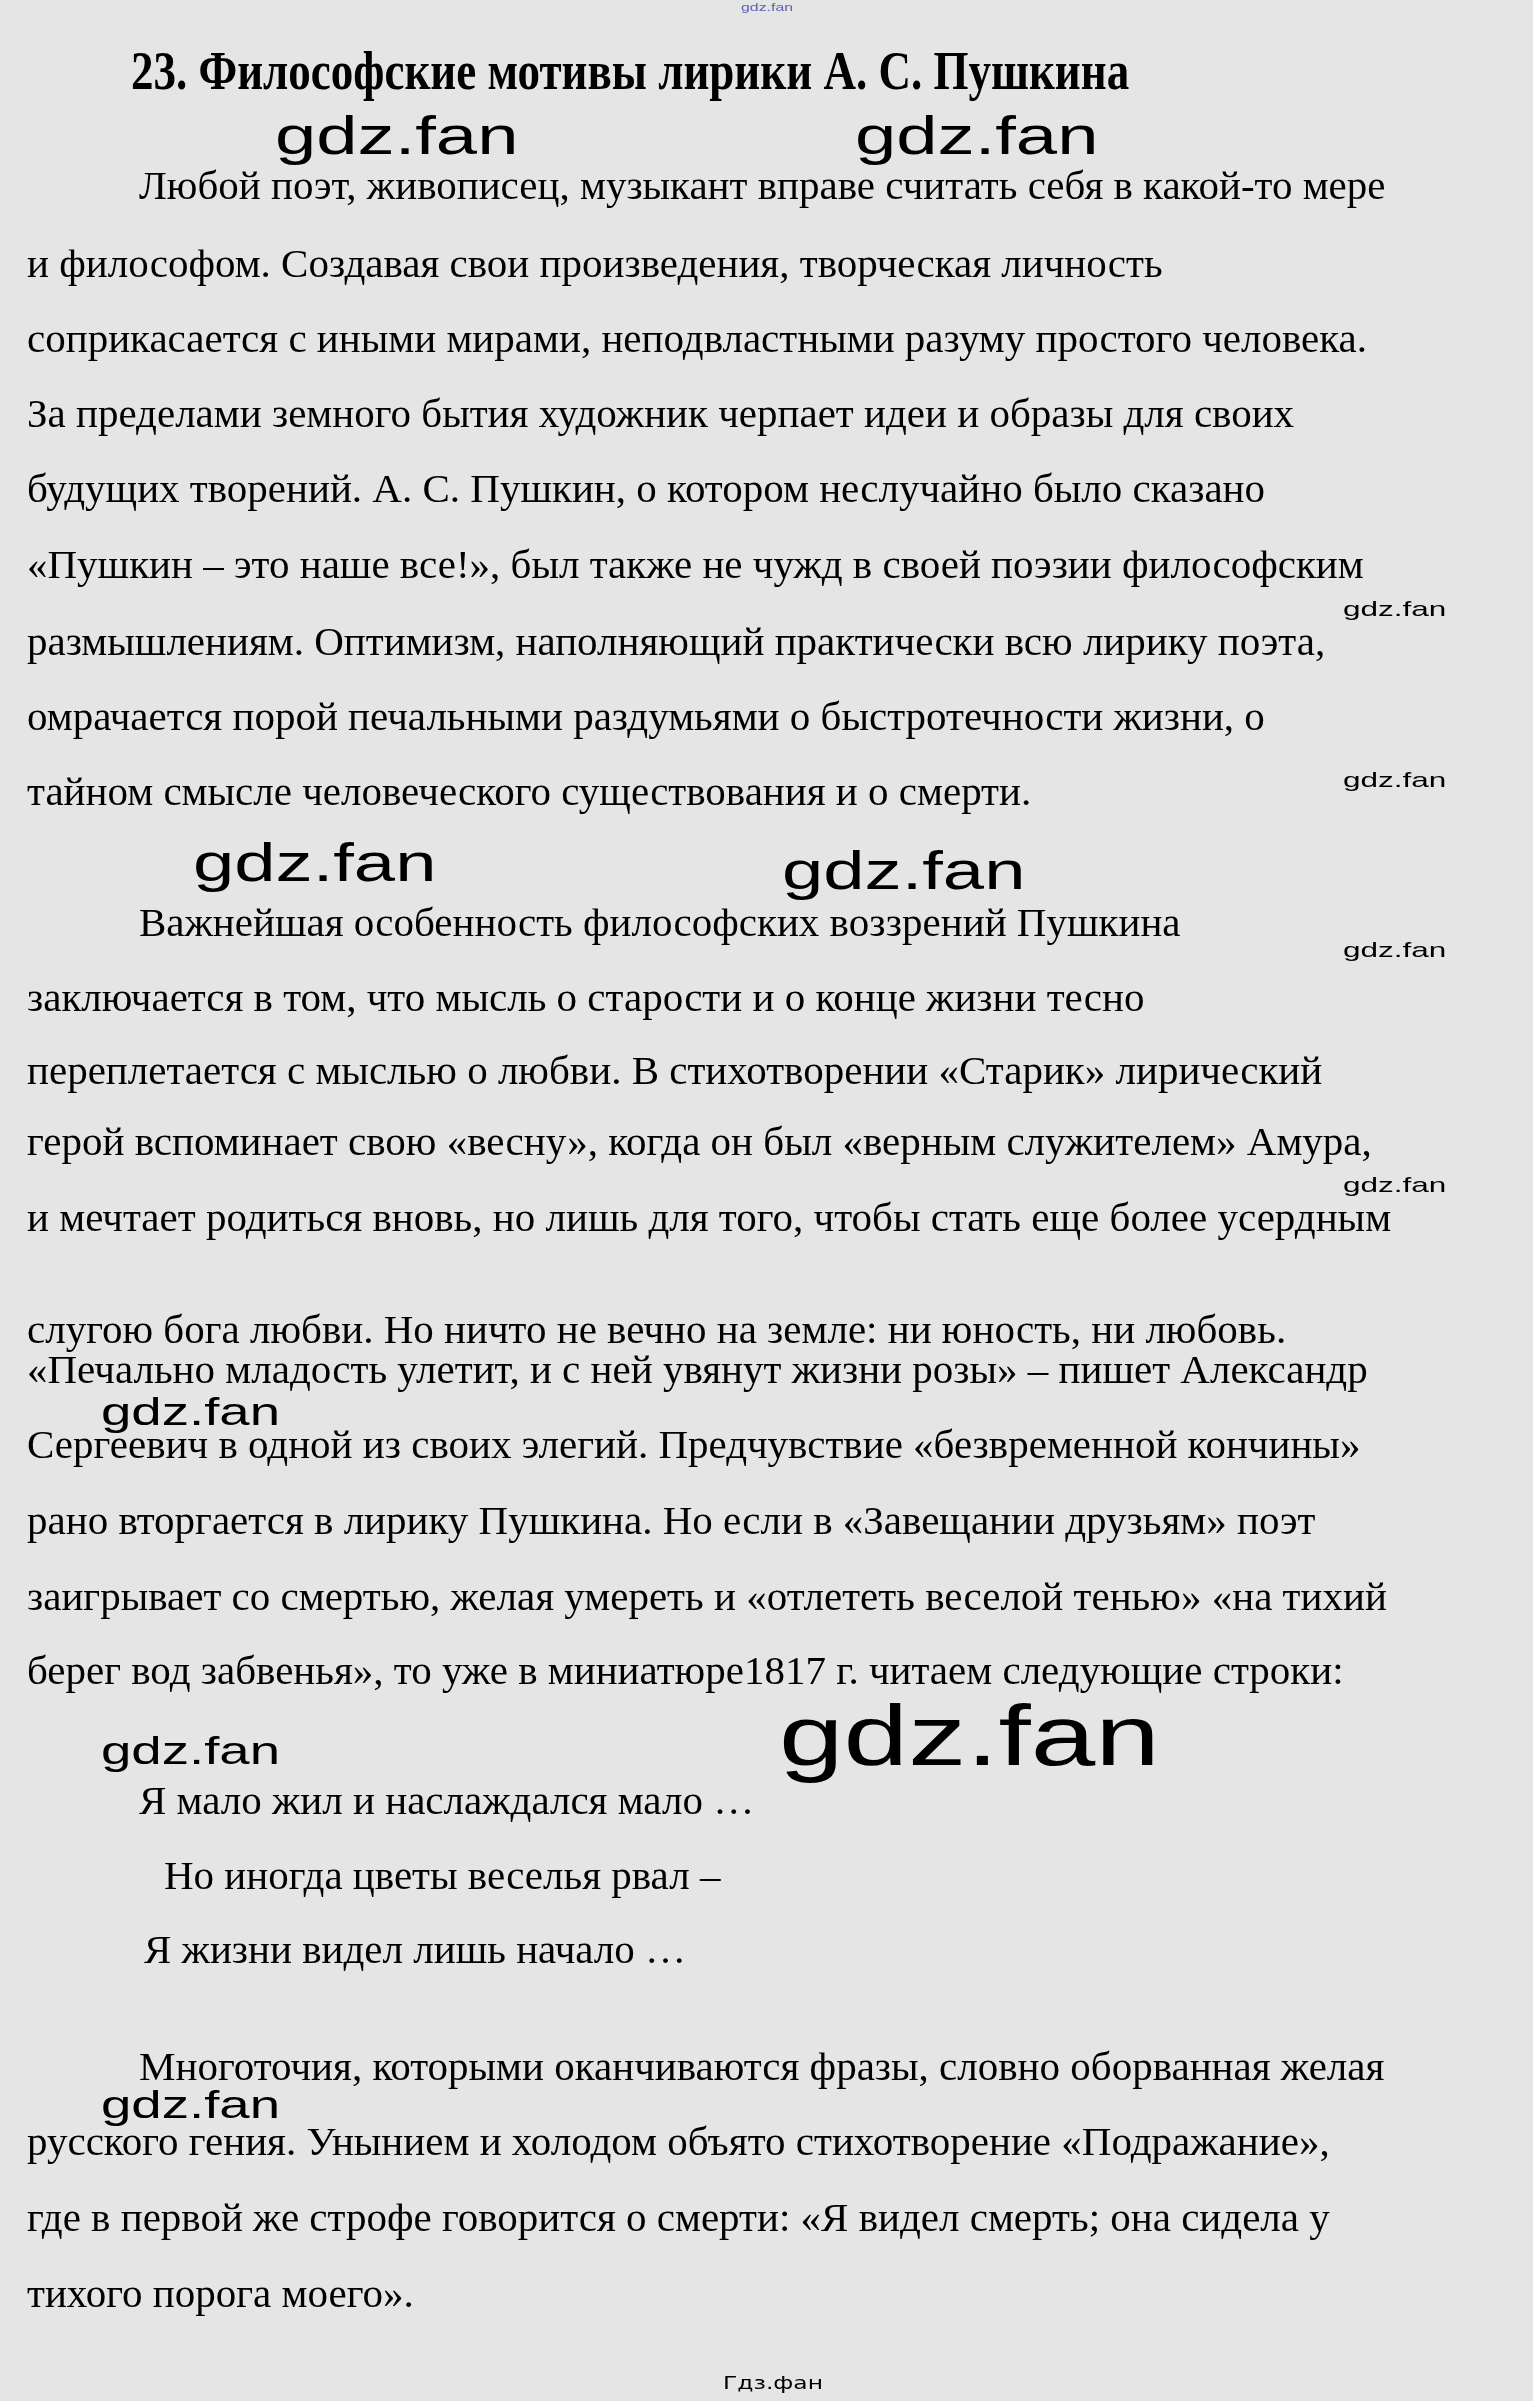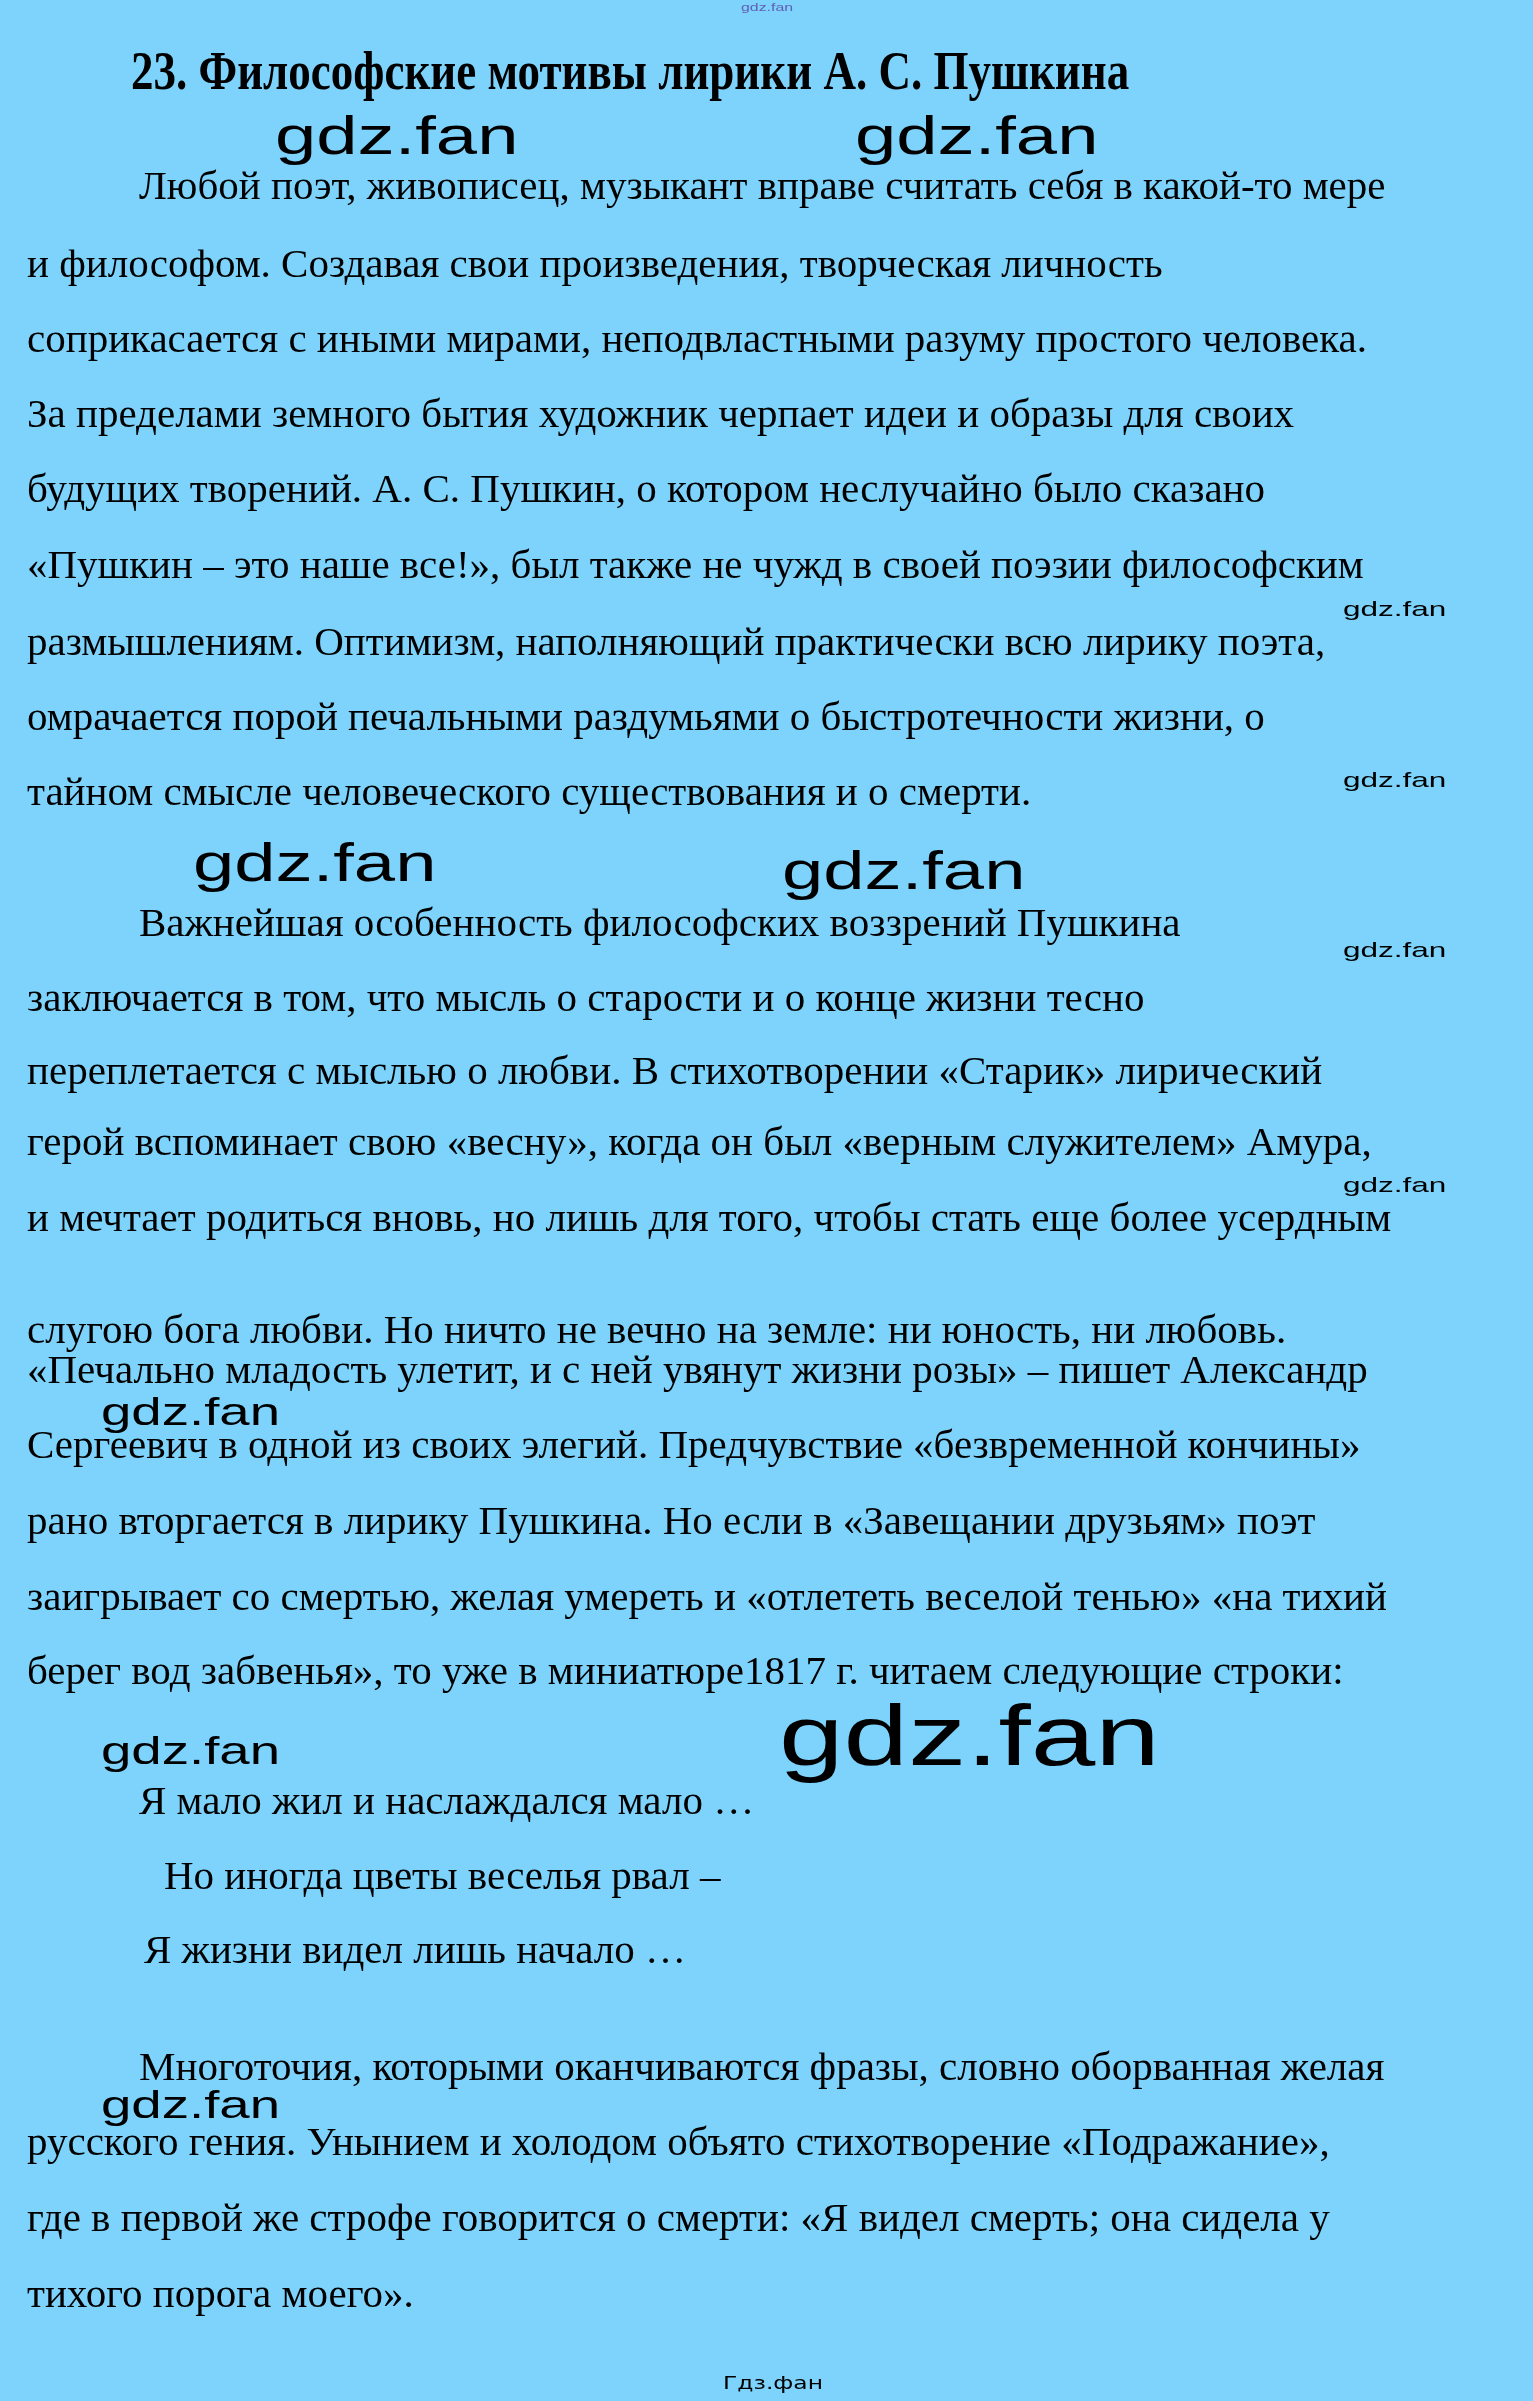--- a/index.html
+++ b/index.html
@@ -1,21 +1,21 @@
 <!DOCTYPE html>
 <html lang="ru" style="font-size:12px"><head>
 <meta charset="utf-8">
 <title>Документ</title>
 <style>
   html,body{margin:0;padding:0;background:#ffffff;}
   .page{
     position:relative;
     width:1533px;
     height:2401px;
-    background:#7dd3fc;
+    background:#e5e5e5;
     overflow:hidden;
     font-family:"Liberation Serif","DejaVu Serif",serif;
     color:#000000;
   }
   .title{
     position:absolute;
     white-space:nowrap;
     font-weight:700;
     font-size:45px;
     line-height:45px;

